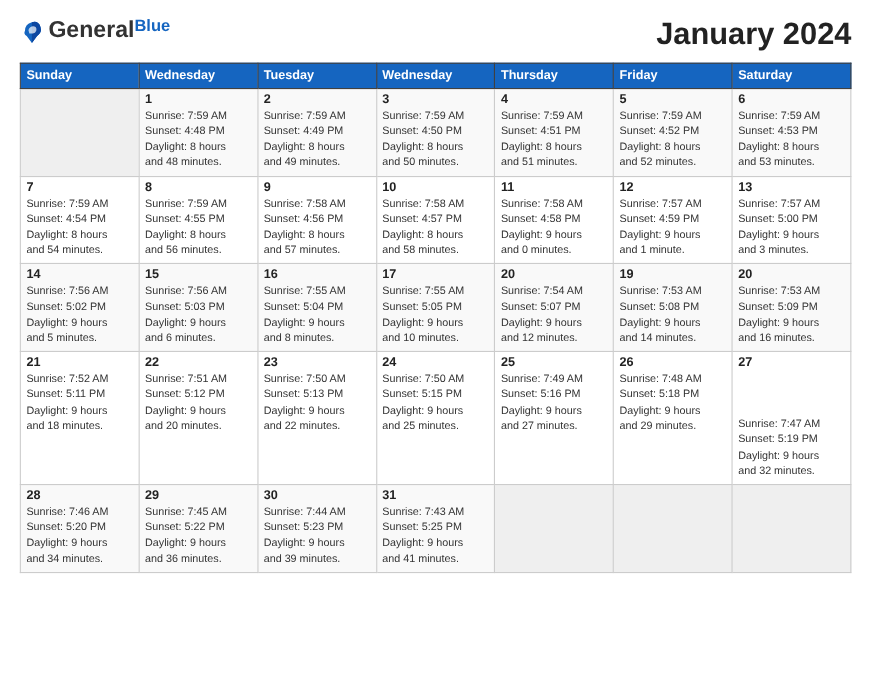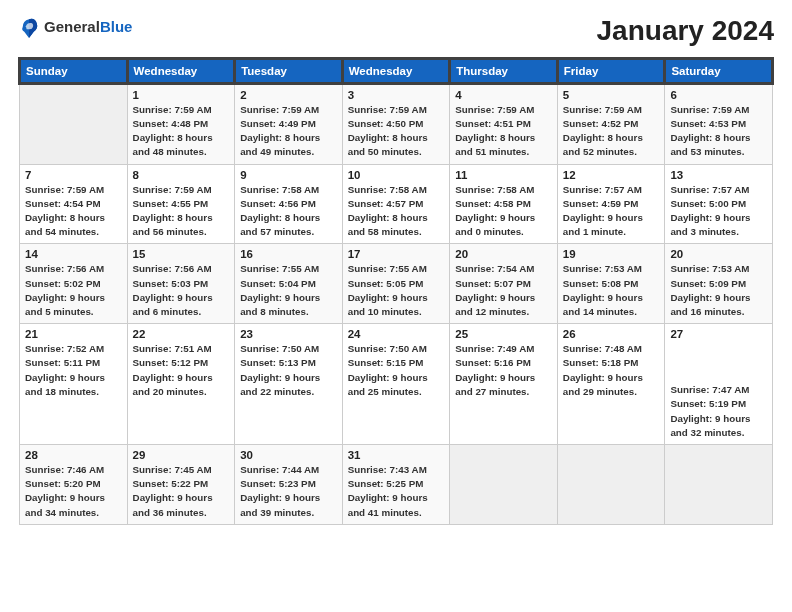--- a/index.html
+++ b/index.html
@@ -21,21 +21,21 @@
       justify-content: space-between;
       align-items: flex-start;
       margin-bottom: 10px;
     }
     .logo {
       display: flex;
       align-items: center;
       gap: 4px;
     }
     .logo-text-general {
-      font-size: 15px;
+      font-size: 21px;
       font-weight: bold;
       color: #333;
       line-height: 1.1;
     }
     .logo-text-blue {
       font-size: 15px;
       font-weight: bold;
       color: #1565c0;
       line-height: 1.1;
     }
@@ -62,21 +62,21 @@
       border-collapse: collapse;
       font-size: 10.5px;
     }
     thead tr th {
       background: #1565c0;
       color: #fff;
       text-align: left;
       padding: 5px 5px;
       font-size: 11.5px;
       font-weight: bold;
-      border: 3px solid #404040;
+      border: 1px solid #404040;
     }
     tbody tr td {
       border: 1px solid #ccc;
       padding: 4px 5px;
       vertical-align: top;
       background: #fff;
       min-height: 70px;
     }
     tbody tr:nth-child(odd) td {
       background: #f9f9f9;
@@ -84,21 +84,20 @@
     .day-number {
       font-weight: bold;
       font-size: 11.5px;
       color: #222;
       margin-bottom: 2px;
     }
     .day-info {
       font-size: 9.8px;
       color: #333;
       line-height: 1.45;
-      font-weight: bold;
     }
     td.empty {
       background: #f5f5f5 !important;
     }
     tbody tr:nth-child(odd) td.empty {
       background: #efefef !important;
     }
   </style>
 </head>
 <body>

